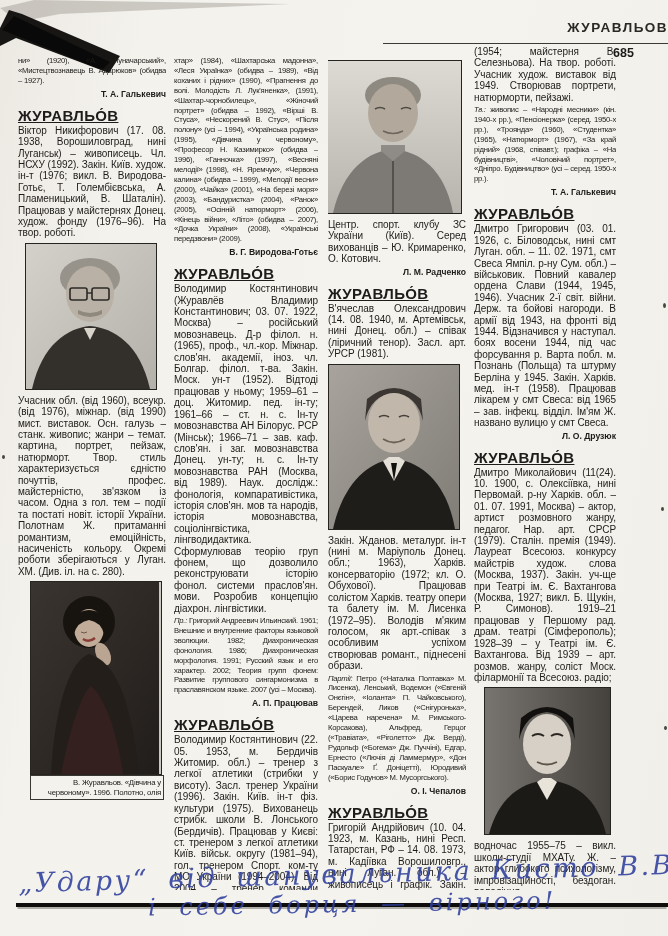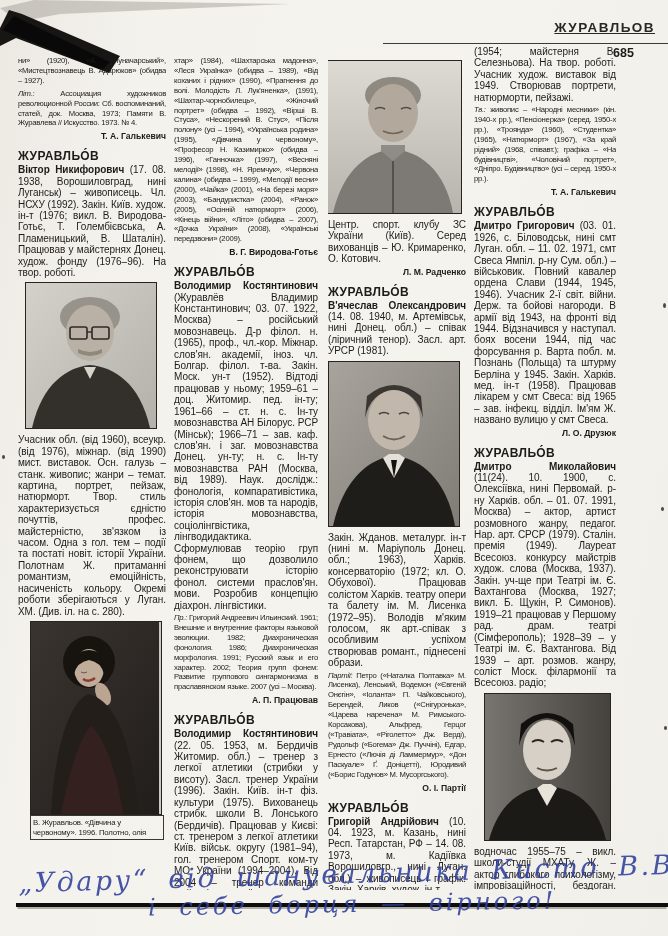--- a/index.html
+++ b/index.html
@@ -11,34 +11,34 @@
   .col{position:absolute; top:56px; height:834px; overflow:hidden;}
   .col1{left:18px;  width:148px;}
   .col2{left:174px; width:144px;}
   .col3{left:328px; width:138px;}
   .col4{left:474px; width:142px; top:46px; height:844px;}
   p{margin:0 0 2px 0;}
   .body{font-size:10px; line-height:11.4px; text-align:justify; letter-spacing:-0.05px;}
   .small{font-size:7.7px; line-height:9.9px; text-align:justify; letter-spacing:-0.25px; margin-bottom:3px;}
   .small .lbl{font-style:italic;}
   .author{font-size:8.6px; font-weight:bold; text-align:right; margin:2px 0 5px 0;}
-  .headword{font-size:12px; font-weight:bold; letter-spacing:0.4px; margin:8px 0 1px 0;}
-  .b{font-weight:bold;}
+  .headword{font-size:15px; font-weight:bold; letter-spacing:0.4px; margin:8px 0 1px 0;text-decoration:underline;}
+  .b{font-weight:normal;}
   .photo{border:1px solid #26241f; background:#cac7c1; margin:4px 0 5px 0; line-height:0;}
   .photo svg{display:block;}
   .ph-viktor{width:130px; margin-left:7px;}
   .ph-painting{width:130px; margin-left:12px; margin-bottom:0;}
   .caption-box{border:1px solid #3a3732; width:128px; margin:0 0 6px 12px; padding:2px 2px;
-    font-size:7.8px; line-height:9.6px; text-align:left; letter-spacing:-0.2px;}
+    font-size:7.8px; line-height:9.6px; text-align:right; letter-spacing:-0.2px;}
   .ph-fleece{width:136px; margin-left:-4px;}
   .ph-suit{width:130px;}
   .ph-actor{width:125px; margin-left:10px;}
   .running-head{position:absolute; left:383px; right:0; top:20px; height:23px;
-    border-bottom:1.6px solid #3c3a36; text-align:right; padding-right:13px;
-    font-size:13.5px; font-weight:600; letter-spacing:1.5px; color:#2a2825;text-decoration:underline;}
+    border-bottom:1.6px solid #3c3a36; text-align:right; padding-right:0;
+    font-size:13.5px; font-weight:600; letter-spacing:1.5px; color:#2a2825;}
   .page-number{position:absolute; left:613px; top:46px; font-size:12.5px; font-weight:bold;}
   .artifact-topleft{position:absolute; left:0; top:0; width:300px; height:90px; pointer-events:none;}
   .bottom-line{position:absolute; left:16px; top:903px; width:652px; height:3.5px;
     background:#0e0d0c; box-shadow:0 3px 0 -1.5px #6b6862;}
   .handwriting{position:absolute; color:#2e3f9d; font-family:"DejaVu Serif", serif;
     font-style:italic; white-space:nowrap; opacity:0.88;}
   .hw1{left:18px; top:858px; font-size:27px; letter-spacing:2.5px; word-spacing:8px; transform:rotate(-1.6deg);}
   .hw2{left:148px; top:890px; font-size:24px; letter-spacing:3px; word-spacing:10px; transform:rotate(-1deg);}
   .speck{position:absolute; background:#4a473f; border-radius:50%;}
 </style>
@@ -55,21 +55,20 @@
     </svg>
   </div>
 
   <div class="running-head">
     <span>ЖУРАВЛЬОВ</span>
   </div>
   <div class="page-number">685</div>
 
   <div class="col col1">
     <p class="small"><span>ни» (1920), «А. Луначарський», «Мистецтвознавець В. Адарюков» (обидва – 1927).</span></p>
-    <p class="small"><span class="lbl">Літ.:</span><span> Ассоциация художников революционной России: Сб. воспоминаний, статей, док. Москва, 1973; Памяти В. Журавлева // Искусство. 1973. № 4.</span></p>
     <p class="author">Т. А. Галькевич</p>
     <p class="headword">ЖУРАВЛЬО́В</p>
     <p class="body"><span class="b">Віктор Никифорович</span><span> (17. 08. 1938, Ворошиловград, нині Луганськ) – живописець. Чл. НСХУ (1992). Закін. Київ. худож. ін-т (1976; викл. В. Виродова-Готьє, Т. Голембієвська, А. Пламеницький, В. Шаталін). Працював у майстернях Донец. худож. фонду (1976–96). На твор. роботі.</span></p>
     <div class="photo ph-viktor">
       <svg width="130" height="145" viewBox="0 0 130 145">
         <rect width="130" height="145" fill="#c9c6c0"></rect>
         <rect width="130" height="145" fill="url(#g1)"></rect>
         <defs>
             <linearGradient id="g1" x1="0" y1="0" x2="1" y2="1">
           <stop offset="0" stop-color="#d4d1cb"></stop>
@@ -159,21 +158,21 @@
         <ellipse cx="65" cy="58" rx="26" ry="30" fill="#c1b7ab"></ellipse>
         <path d="M50,52 q5,-3 10,0 M70,52 q5,-3 10,0" stroke="#45403a" stroke-width="1.7" fill="none"></path>
         <path d="M54,74 q11,7 22,0" stroke="#6b6155" stroke-width="1.8" fill="none"></path>
         <path d="M4,164 C14,118 40,96 65,94 C92,96 118,118 126,164 Z" fill="#1f1d1a"></path>
         <path d="M54,96 L65,116 L76,96 L70,92 L60,92 Z" fill="#e4e0d8"></path>
         <path d="M62,98 L65,116 L68,98 Z" fill="#14120f"></path>
       </svg>
     </div>
     <p class="body">Закін. Жданов. металург. ін-т (нині м. Маріуполь Донец. обл.; 1963), Харків. консерваторію (1972; кл. О. Обухової). Працював солістом Харків. театру опери та балету ім. М. Лисенка (1972–95). Володів м'яким голосом, як арт.-співак з особливим успіхом створював романт., піднесені образи.</p>
     <p class="small"><span class="lbl">Партії:</span><span> Петро («Наталка Полтавка» М. Лисенка), Ленський, Водемон («Євгеній Онєгін», «Іоланта» П. Чайковського), Берендей, Ликов («Снігуронька», «Царева наречена» М. Римського-Корсакова), Альфред, Герцог («Травіата», «Ріголетто» Дж. Верді), Рудольф («Богема» Дж. Пуччіні), Едгар, Ернесто («Лючія ді Ламмермур», «Дон Паскуале» Ґ. Доніцетті), Юродивий («Борис Годунов» М. Мусоргського).</span></p>
-    <p class="author">О. І. Партії</p>
+    <p class="author">О. І. Чепалов</p>
     <p class="headword">ЖУРАВЛЬО́В</p>
     <p class="body"><span class="b">Григорій Андрійович</span><span> (10. 04. 1923, м. Казань, нині Респ. Татарстан, РФ – 14. 08. 1973, м. Кадіївка Ворошиловгр., нині Луган. обл.) – живописець і графік. Закін. Харків. худож. ін-т</span></p>
   </div>
 
   <div class="col col4">
     <p class="body">(1954; майстерня В. Селезньова). На твор. роботі. Учасник худож. виставок від 1949. Створював портрети, натюрморти, пейзажі.</p>
     <p class="small"><span class="lbl">Тв.:</span><span> живопис – «Народні месники» (кін. 1940-х рр.), «Пенсіонерка» (серед. 1950-х рр.), «Троянда» (1960), «Студентка» (1965), «Натюрморт» (1967), «За край рідний» (1968, співавт.); графіка – «На будівництві», «Чоловічий портрет», «Дніпро. Будівництво» (усі – серед. 1950-х рр.).</span></p>
     <p class="author">Т. А. Галькевич</p>
     <p class="headword">ЖУРАВЛЬО́В</p>
     <p class="body"><span class="b">Дмитро Григорович</span><span> (03. 01. 1926, с. Біловодськ, нині смт Луган. обл. – 11. 02. 1971, смт Свеса Ямпіл. р-ну Сум. обл.) – військовик. Повний кавалер ордена Слави (1944, 1945, 1946). Учасник 2-ї світ. війни. Держ. та бойові нагороди. В армії від 1943, на фронті від 1944. Відзначився у наступал. боях восени 1944, під час форсування р. Варта побл. м. Познань (Польща) та штурму Берліна у 1945. Закін. Харків. мед. ін-т (1958). Працював лікарем у смт Свеса: від 1965 – зав. інфекц. відділ. Ім'ям Ж. названо вулицю у смт Свеса.</span></p>

